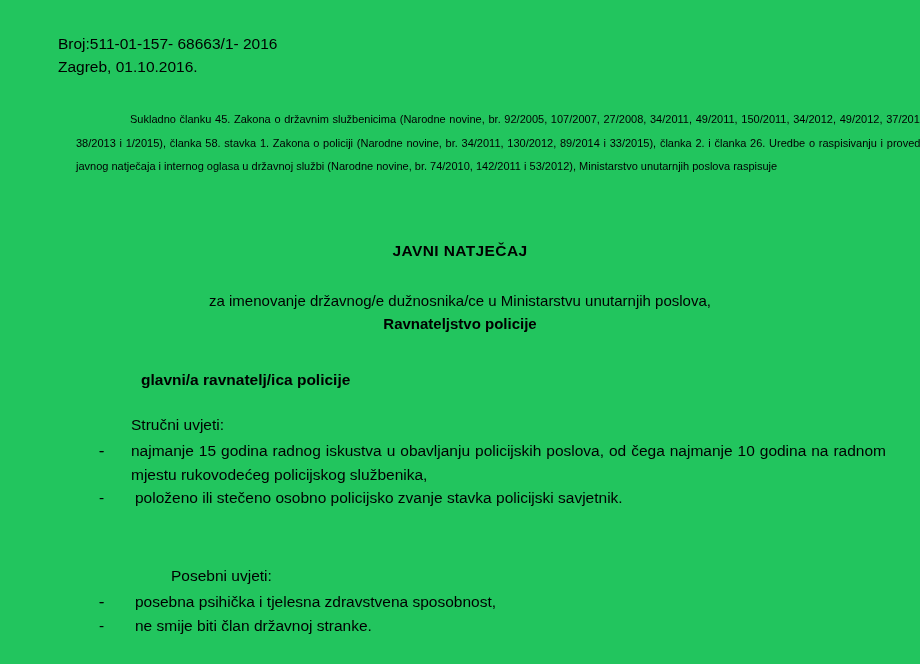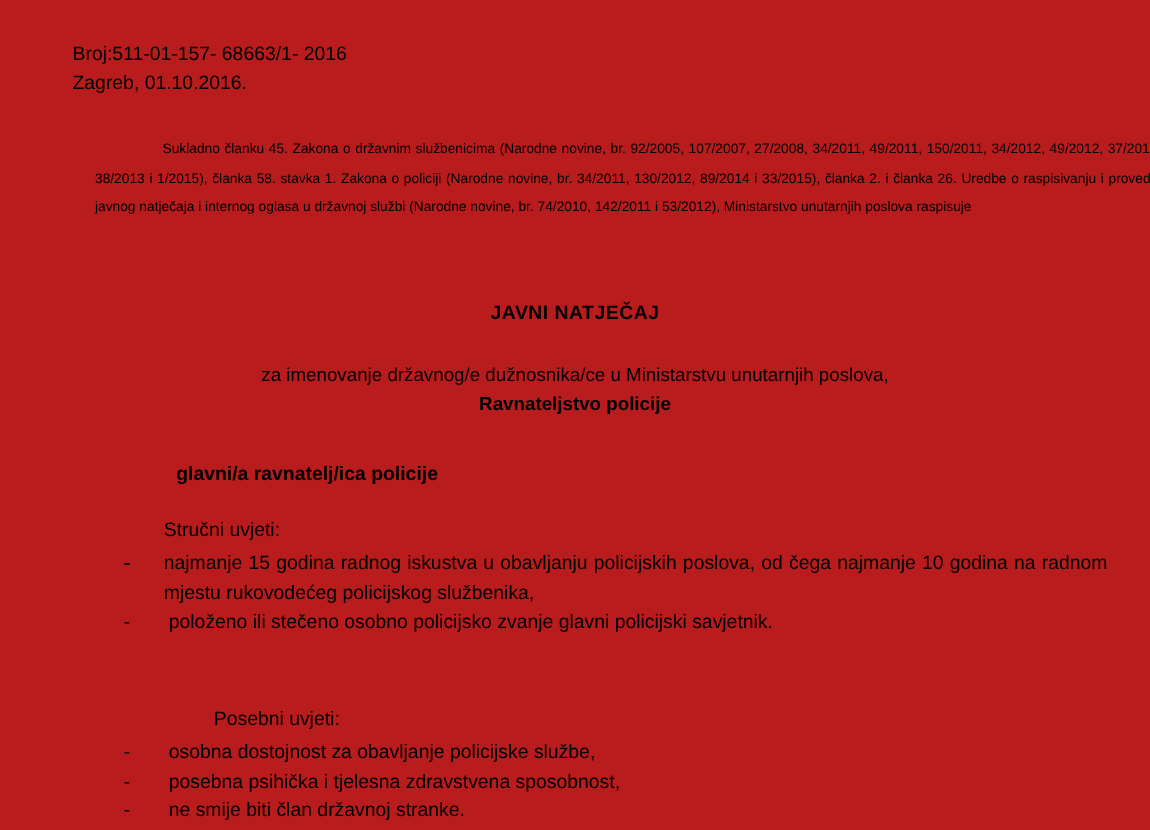--- a/index.html
+++ b/index.html
@@ -13,21 +13,21 @@
     height: 664px;
     font-family: "Liberation Sans", sans-serif;
     color: #000000;
     -webkit-font-smoothing: none;
   }
   .page {
     position: relative;
     width: 920px;
     height: 664px;
     overflow: hidden;
-    background: #b91c1c;
+    background: #22c55e;
   }
 
   
   .header-block {
     position: absolute;
     left: 58px;
     top: 32px;
     font-size: 15.5px;
     line-height: 23px;
   }
@@ -156,29 +156,29 @@
   <div class="group-heading strucni">Stručni uvjeti:</div>
 
   <ul class="req-list strucni">
     <li class="req-item">
       <span class="dash">-</span>
     </li>
     <li class="req-item">
       <span class="dash">-</span><span class="body-text">najmanje 15 godina radnog iskustva u obavljanju policijskih poslova, od čega najmanje 10 godina na radnom mjestu rukovodećeg policijskog službenika,</span>
     </li>
     <li class="req-item single-line">
-      <span class="dash">-</span><span class="body-text">položeno ili stečeno osobno policijsko zvanje glavni policijski savjetnik.</span>
+      <span class="dash">-</span><span class="body-text">položeno ili stečeno osobno policijsko zvanje stavka policijski savjetnik.</span>
     </li>
   </ul>
 
   <div class="group-heading posebni">Posebni uvjeti:</div>
 
   <ul class="req-list posebni">
     <li class="req-item single-line">
-      <span class="dash">-</span><span class="body-text">osobna dostojnost za obavljanje policijske službe,</span>
+      <span class="dash">-</span>
     </li>
     <li class="req-item single-line">
       <span class="dash">-</span><span class="body-text">posebna psihička i tjelesna zdravstvena sposobnost,</span>
     </li>
     <li class="req-item single-line">
       <span class="dash">-</span><span class="body-text">ne smije biti član državnoj stranke.</span>
     </li>
   </ul>
 
 </div>

